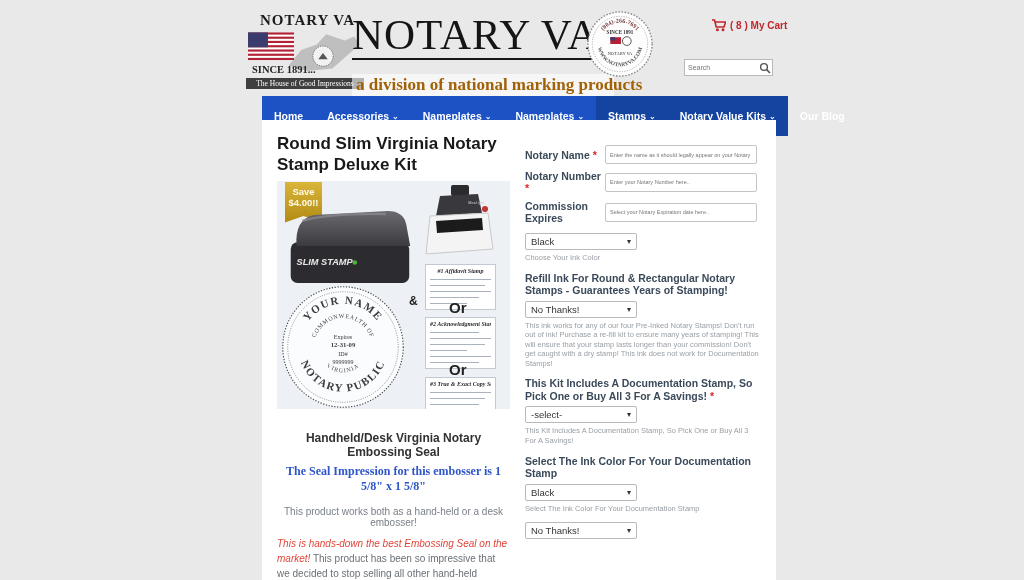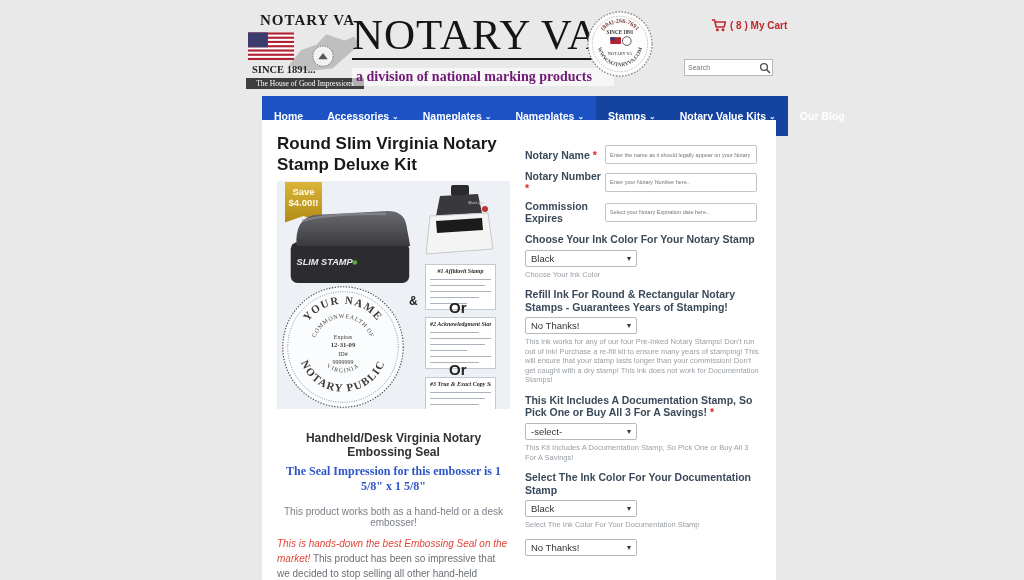--- a/index.html
+++ b/index.html
@@ -9,21 +9,21 @@
 
   
   .logo-left { position:absolute; left:246px; top:12px; width:112px; height:80px; }
   .logo-left .small-title { font-family:"Liberation Serif", serif; font-weight:bold; font-size:15px; color:#1b1b1b; letter-spacing:1px; margin-left:14px; }
   .logo-left .map { position:absolute; left:38px; top:18px; width:78px; height:46px; }
   .logo-left .flag { position:absolute; left:2px; top:20px; width:46px; height:30px; }
   .logo-left .since { position:absolute; left:6px; top:52px; font-family:"Liberation Serif", serif; font-weight:bold; font-size:10.5px; color:#232323; }
   .logo-left .strip { position:absolute; left:0; top:66px; width:118px; background:#3f3f3f; color:#fff; font-family:"Liberation Serif", serif; font-size:7.5px; text-align:center; padding:1px 0; white-space:nowrap; }
   .logo-center { position:absolute; left:352px; top:12px; width:262px; }
   .logo-center .big { font-family:"Liberation Serif", serif; font-size:43px; line-height:46px; color:#151515; letter-spacing:1px; border-bottom:2px solid #161616; white-space:nowrap; }
-  .logo-center .division { margin-top:8px; background:rgba(255,255,255,.6); font-family:"Liberation Serif", serif; font-weight:bold; font-size:14px; color:#701a75; padding:1px 4px; white-space:nowrap; }
+  .logo-center .division { margin-top:14px; background:rgba(255,255,255,.6); font-family:"Liberation Serif", serif; font-weight:bold; font-size:17px; color:#a16207; padding:1px 4px; white-space:nowrap; }
   .logo-seal { position:absolute; left:586px; top:10px; width:68px; height:68px; }
   .cart { position:absolute; left:712px; top:19px; display:flex; align-items:center; gap:4px; cursor:pointer; }
   .cart-label { color:#c0272d; font-weight:bold; font-size:10px; }
   .searchbox { position:absolute; left:684px; top:59px; width:89px; height:17px; background:#fff; border:1px solid #b9b9b9; display:flex; align-items:center; }
   .searchbox input { flex:1; border:0; outline:0; font-size:7px; color:#444; padding:0 3px; min-width:0; background:transparent; }
   .searchbox .mag { width:14px; height:12px; flex:0 0 auto; }
 
   
   .nav { position:absolute; left:262px; top:96px; width:514px; height:40px; background:#1c52c3; display:flex; align-items:stretch; }
   .nav a { color:#fff; font-size:10.5px; font-weight:bold; text-decoration:none; display:flex; align-items:center; padding:0 12px; flex:1; justify-content:center; white-space:nowrap; }
@@ -269,21 +269,20 @@
       <div class="frow">
         <label><span>Notary Number</span><span class="req"> *</span></label>
         <input type="text" placeholder="Enter your Notary Number here.." style="">
       </div>
       <div class="frow">
         <label><span>Commission Expires</span><span class="req"></span></label>
         <input type="text" placeholder="Select your Notary Expiration date here.." style="">
       </div>
 
       <div class="sec">
-        <div class="slabel"><span>Choose Your Ink Color For Your Notary Stamp</span><span class="req"></span></div>
         <div class="selbox">
             <span>Black</span>
             <span class="arrow">▾</span>
           </div>
         <div class="helper">Choose Your Ink Color</div>
       </div>
 
       <div class="sec">
         <div class="slabel"><span>Refill Ink For Round &amp; Rectangular Notary Stamps - Guarantees Years of Stamping!</span><span class="req"></span></div>
         <div class="selbox">

